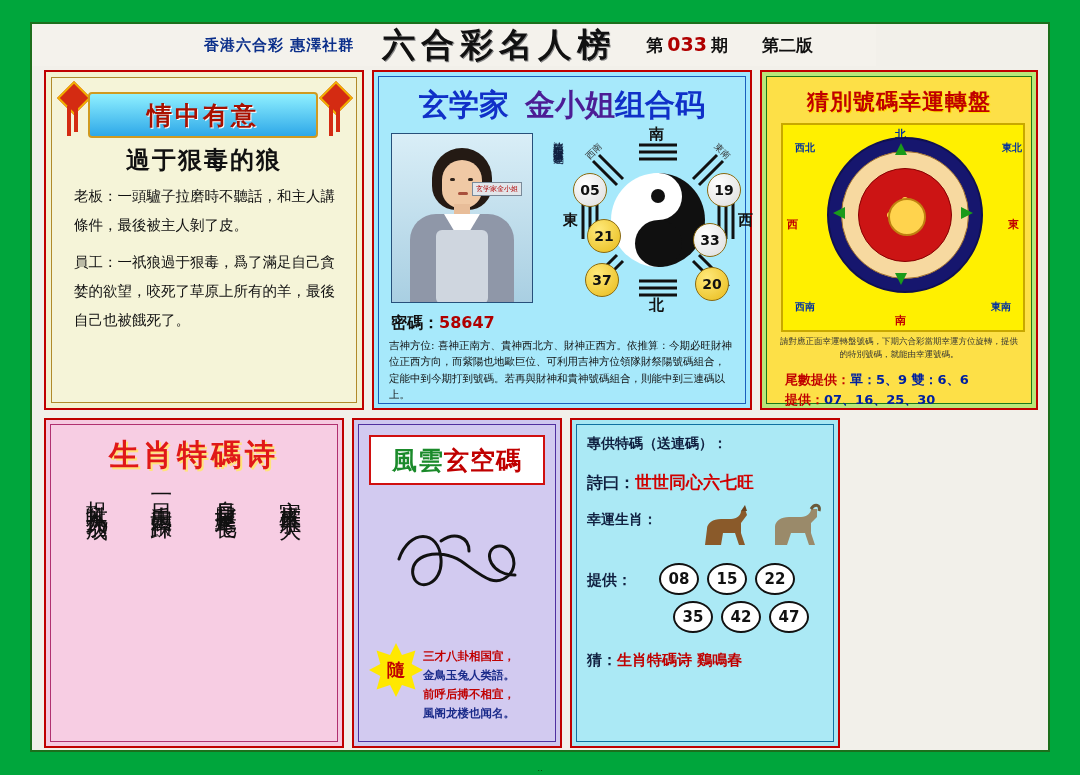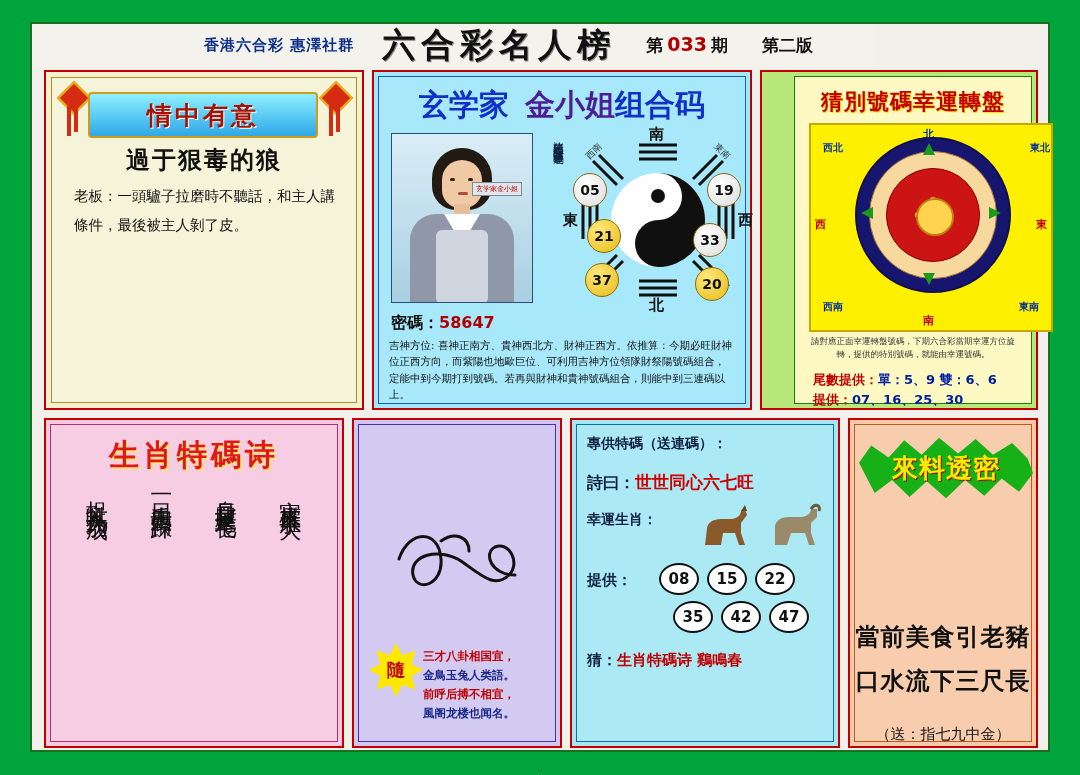--- a/index.html
+++ b/index.html
@@ -137,21 +137,21 @@
   .code{
     position:absolute;left:12px;top:236px;font-size:16px;font-weight:bold;color:#101010;
   }
   .code .v{color:#b00000;}
   .p2-foot{
     position:absolute;left:10px;right:10px;top:260px;font-size:10.5px;color:#111;line-height:1.55;
   }
 
   
   #p3{left:728px;top:46px;width:278px;height:340px;background:#b9e87a;border:2px solid #c00000;}
-  #p3 .inner{position:absolute;left:4px;top:4px;right:4px;bottom:4px;border:1px solid #1a7a1a;background:#fef9c3;margin-left:28px;}
+  #p3 .inner{position:absolute;left:4px;top:4px;right:4px;bottom:4px;border:1px solid #1a7a1a;background:#fde047;}
   .p3-title{
     position:absolute;left:6px;top:8px;right:6px;height:34px;
     display:flex;align-items:center;justify-content:center;
     font-family:"DejaVu Serif","Liberation Serif",serif;
     font-size:22px;font-weight:bold;color:#c00000;letter-spacing:1px;white-space:nowrap;
     text-shadow:1px 1px 0 #ffe000;
   }
   .wheelbox{position:absolute;left:14px;top:46px;width:240px;height:205px;background:#fff000;border:2px solid #c8a800;}
   .wheelbox .dirN{position:absolute;left:112px;top:2px;font-size:11px;font-weight:bold;color:#0030a0;}
   .wheelbox .dirS{position:absolute;left:112px;bottom:2px;font-size:11px;font-weight:bold;color:#c00000;}
@@ -284,20 +284,21 @@
             <i></i>
             <b></b>
             <u></u>
           </div>
       <div class="banner">
         <span>情中有意</span>
       </div>
       <div class="p1-title">過于狠毒的狼</div>
       <div class="p1-body">
         <p>老板：一頭驢子拉磨時不聽話，和主人講條件，最後被主人剝了皮。</p>
+        <p>員工：一祇狼過于狠毒，爲了滿足自己貪婪的欲望，咬死了草原上所有的羊，最後自己也被餓死了。</p>
       </div>
     </div>
   </div>
 
   <div class="panel" id="p2">
     <div class="inner">
       <div class="p2-title">
         <span class="b">玄学家</span><span class="r">金小姐</span><span class="b">组合码</span>
       </div>
 
@@ -419,20 +420,24 @@
         <div class="vcol">官大權大肚子大，</div>
         <div class="vcol">身長腿長尾毛長。</div>
         <div class="vcol">一日千裏四蹄踩，</div>
         <div class="vcol">捉六吼九大功成。</div>
       </div>
     </div>
   </div>
 
   <div class="panel" id="p5">
     <div class="inner">
+      <div class="p5-title">
+        <span class="g">風雲</span>
+            <span class="r">玄空碼</span>
+      </div>
       <div class="p5-art">
         <svg width="186" height="150" viewBox="0 0 186 150">
           <path d="M30 70 C40 40, 70 40, 72 70 C74 96, 48 104, 44 86 C40 66, 70 58, 92 72 C112 86, 126 100, 140 86 C152 74, 140 52, 126 58 C114 64, 122 86, 146 86" stroke="#111" stroke-width="3" fill="none" stroke-linecap="round"></path>
           <path d="M72 52 C86 42, 100 48, 100 62" stroke="#111" stroke-width="3" fill="none" stroke-linecap="round"></path>
         </svg>
       </div>
       <div class="starburst">
         <b>隨</b>
       </div>
       <div class="p5-lines">
@@ -471,26 +476,16 @@
         <div class="numball">35</div>
         <div class="numball">42</div>
         <div class="numball">47</div>
       </div>
       <div class="p6-guess">
         <span>猜：</span><span class="r">生肖特碼诗 鷄鳴春</span>
       </div>
     </div>
   </div>
 
-  <div class="panel" id="p7">
-    <div class="inner">
-      <div class="p7-burst">
-        <span>來料透密</span>
-      </div>
-      <div class="p7-l1">當前美食引老豬</div>
-      <div class="p7-l2">口水流下三尺長</div>
-      <div class="p7-note">（送：指七九中金）</div>
-    </div>
-  </div>
 
  </div>
  <div class="footdots">..</div>
 </div>
 
 </body></html>

